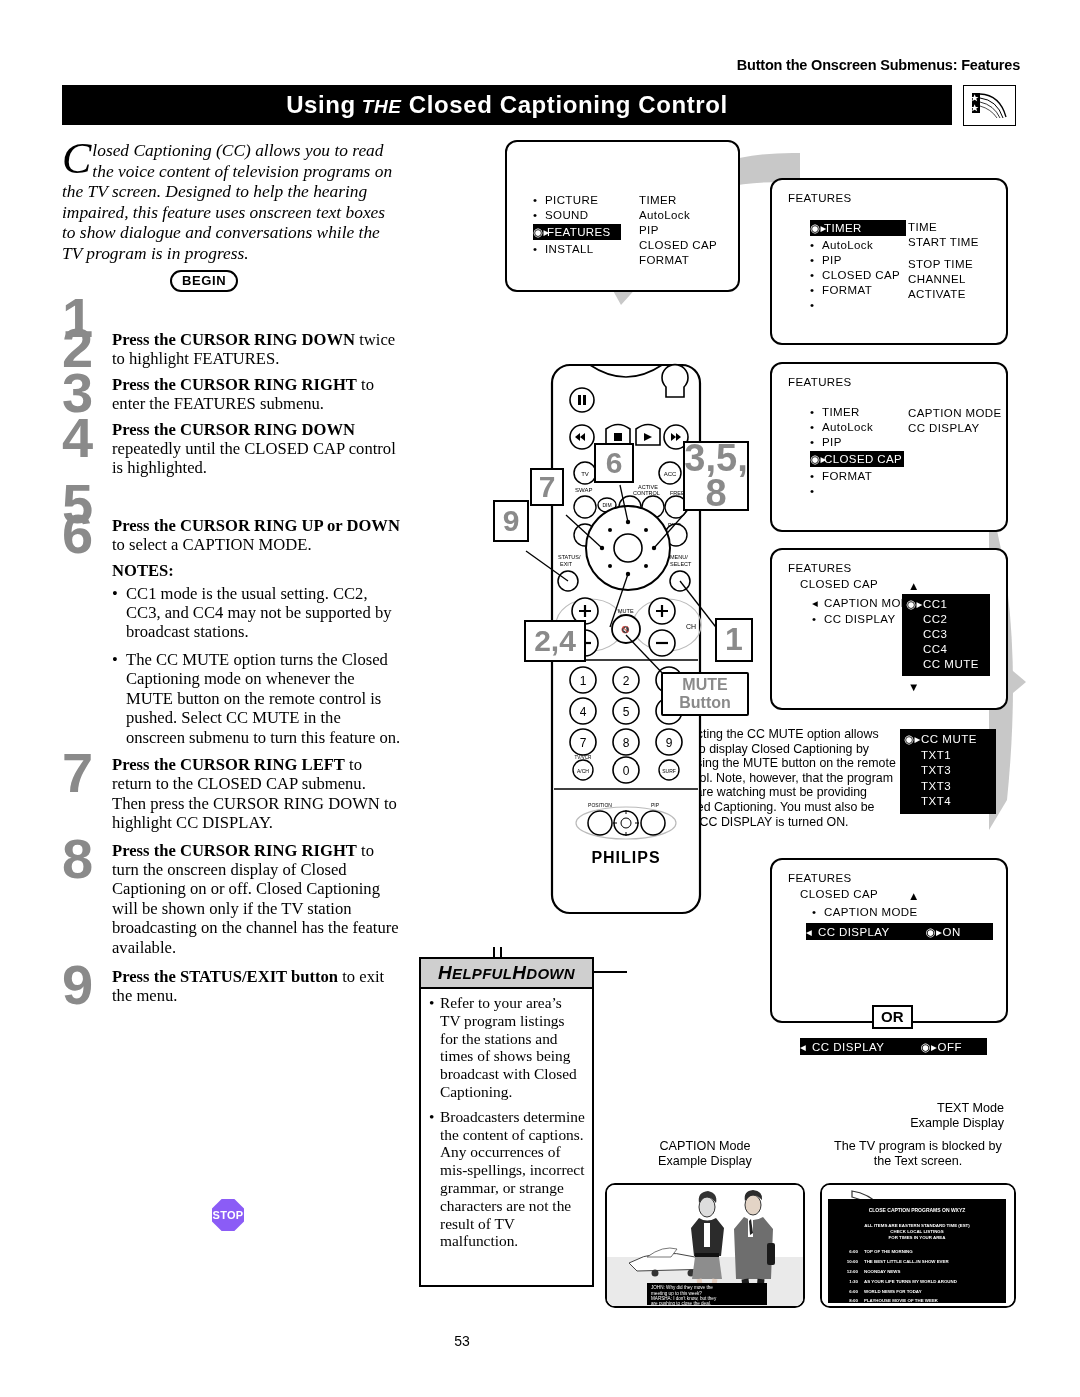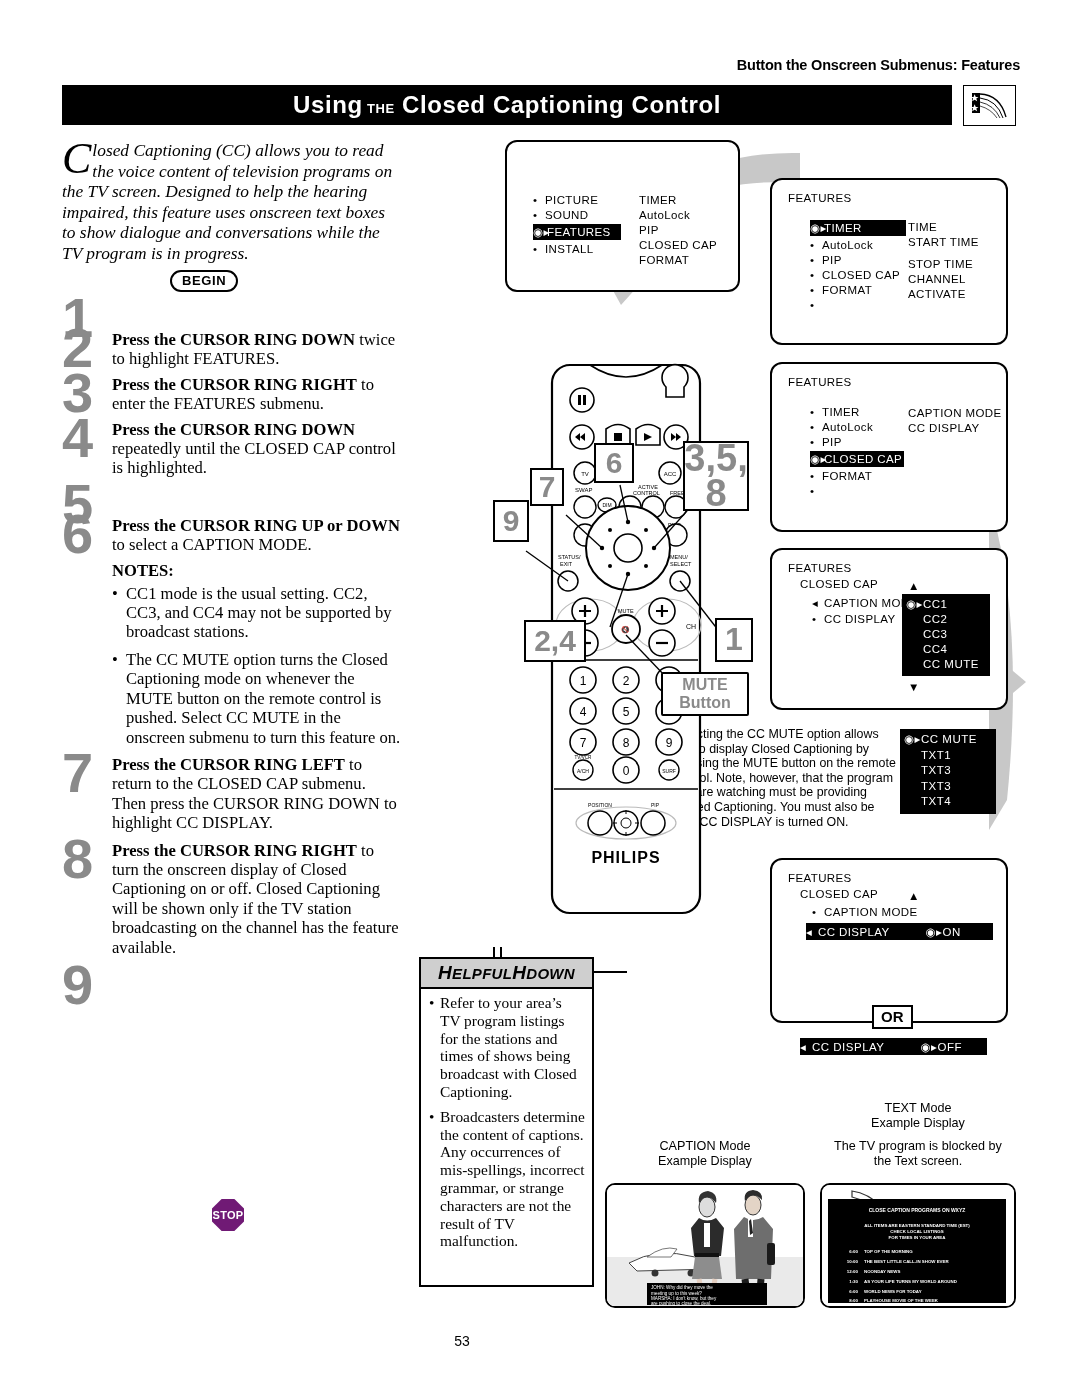--- a/index.html
+++ b/index.html
@@ -22,21 +22,21 @@
   }
   .title-bar {
     position:absolute; left:62px; top:85px; width:890px; height:40px;
     background:#000; color:#fff;
     display:flex; align-items:center; justify-content:center;
   }
   .title-bar .t {
     font-family:"Liberation Sans", sans-serif;
     font-weight:bold; font-size:24px; letter-spacing:0.6px;
   }
-  .title-bar .t .sm { font-size:13px; }
+  .title-bar .t .sm { font-size:19px;font-style:italic; }
   .logo-box {
     position:absolute; left:963px; top:85px; width:53px; height:41px;
     border:1.5px solid #000; background:#fff;
     display:flex; align-items:center; justify-content:center;
   }
   .logo-box svg { display:block; }
 
   
   .intro {
     position:absolute; left:62px; top:140px; width:335px;
@@ -83,21 +83,21 @@
     font-size:16.6px; line-height:19.4px; margin-bottom:8px;
   }
   .note-item:before {
     content:"\2022"; position:absolute; left:0; top:0;
   }
   .stop-badge {
     position:absolute; left:212px; top:1199px;
     width:32px; height:32px;
   }
   .stop-badge .oct {
-    width:32px; height:32px; background:#701a75; color:#fff;
+    width:32px; height:32px; background:#8b5cf6; color:#fff;
     clip-path:polygon(30% 0,70% 0,100% 30%,100% 70%,70% 100%,30% 100%,0 70%,0 30%);
     display:flex; align-items:center; justify-content:center;
     font-family:"Liberation Sans", sans-serif;
     font-weight:bold; font-size:11px; letter-spacing:0.3px;
   }
 
   
   .hints {
     position:absolute; left:419px; top:957px; width:175px; height:330px;
     border:2px solid #000; background:#fff;
@@ -304,20 +304,21 @@
       <div class="body"><b>Press the CURSOR RING LEFT</b><span> to return to the CLOSED CAP submenu. Then press the CURSOR RING DOWN to highlight CC DISPLAY.</span></div>
     </div>
 
     <div class="step" style="margin-bottom:10px;">
       <div class="num">8</div>
       <div class="body"><b>Press the CURSOR RING RIGHT</b><span> to turn the onscreen display of Closed Captioning on or off. Closed Captioning will be shown only if the TV station broadcasting on the channel has the feature available.</span></div>
     </div>
 
     <div class="step">
       <div class="num">9</div>
+      <div class="body"><b>Press the STATUS/EXIT button</b><span> to exit the menu.</span></div>
     </div>
   </div>
 
   <div class="stop-badge">
     <div class="oct">STOP</div>
   </div>
 
   <div class="hint-stem"></div>
   <div class="hint-stem2"></div>
   <div class="hint-arm"></div>
@@ -644,21 +645,21 @@
   <div class="callout" style="left:715px; top:618px; width:38px; height:44px; font-size:32px;">
     <span>1</span>
   </div>
   <div class="mute-callout">
     <span>MUTE</span>
     <span>Button</span>
   </div>
 
   <div class="exam-cap" style="left:620px; top:1139px; width:170px; white-space:pre-line;">CAPTION Mode
 Example Display</div>
-  <div class="exam-cap" style="left:832px; top:1101px; width:172px; white-space:pre-line;">TEXT Mode
+  <div class="exam-cap" style="left:832px; top:1101px; width:172px; white-space:pre-line;text-align:right;">TEXT Mode
 Example Display</div>
   <div class="exam-cap" style="left:826px; top:1139px; width:184px;">The TV program is blocked by the Text screen.</div>
 
   <div class="exam-box" id="capbox">
     <svg width="196" height="121" viewBox="0 0 196 121">
       <rect x="0" y="0" width="196" height="121" fill="#fff"></rect>
       <rect x="0" y="72" width="196" height="49" fill="#eaeaea"></rect>
 
       <path d="M22 78 q28 -16 66 -6 l22 4 l-4 8 l-76 2 z" fill="#fff" stroke="#444" stroke-width="1"></path>
       <path d="M40 72 q16 -12 30 -8 l-6 8 z" fill="#fff" stroke="#555" stroke-width="0.8"></path>

